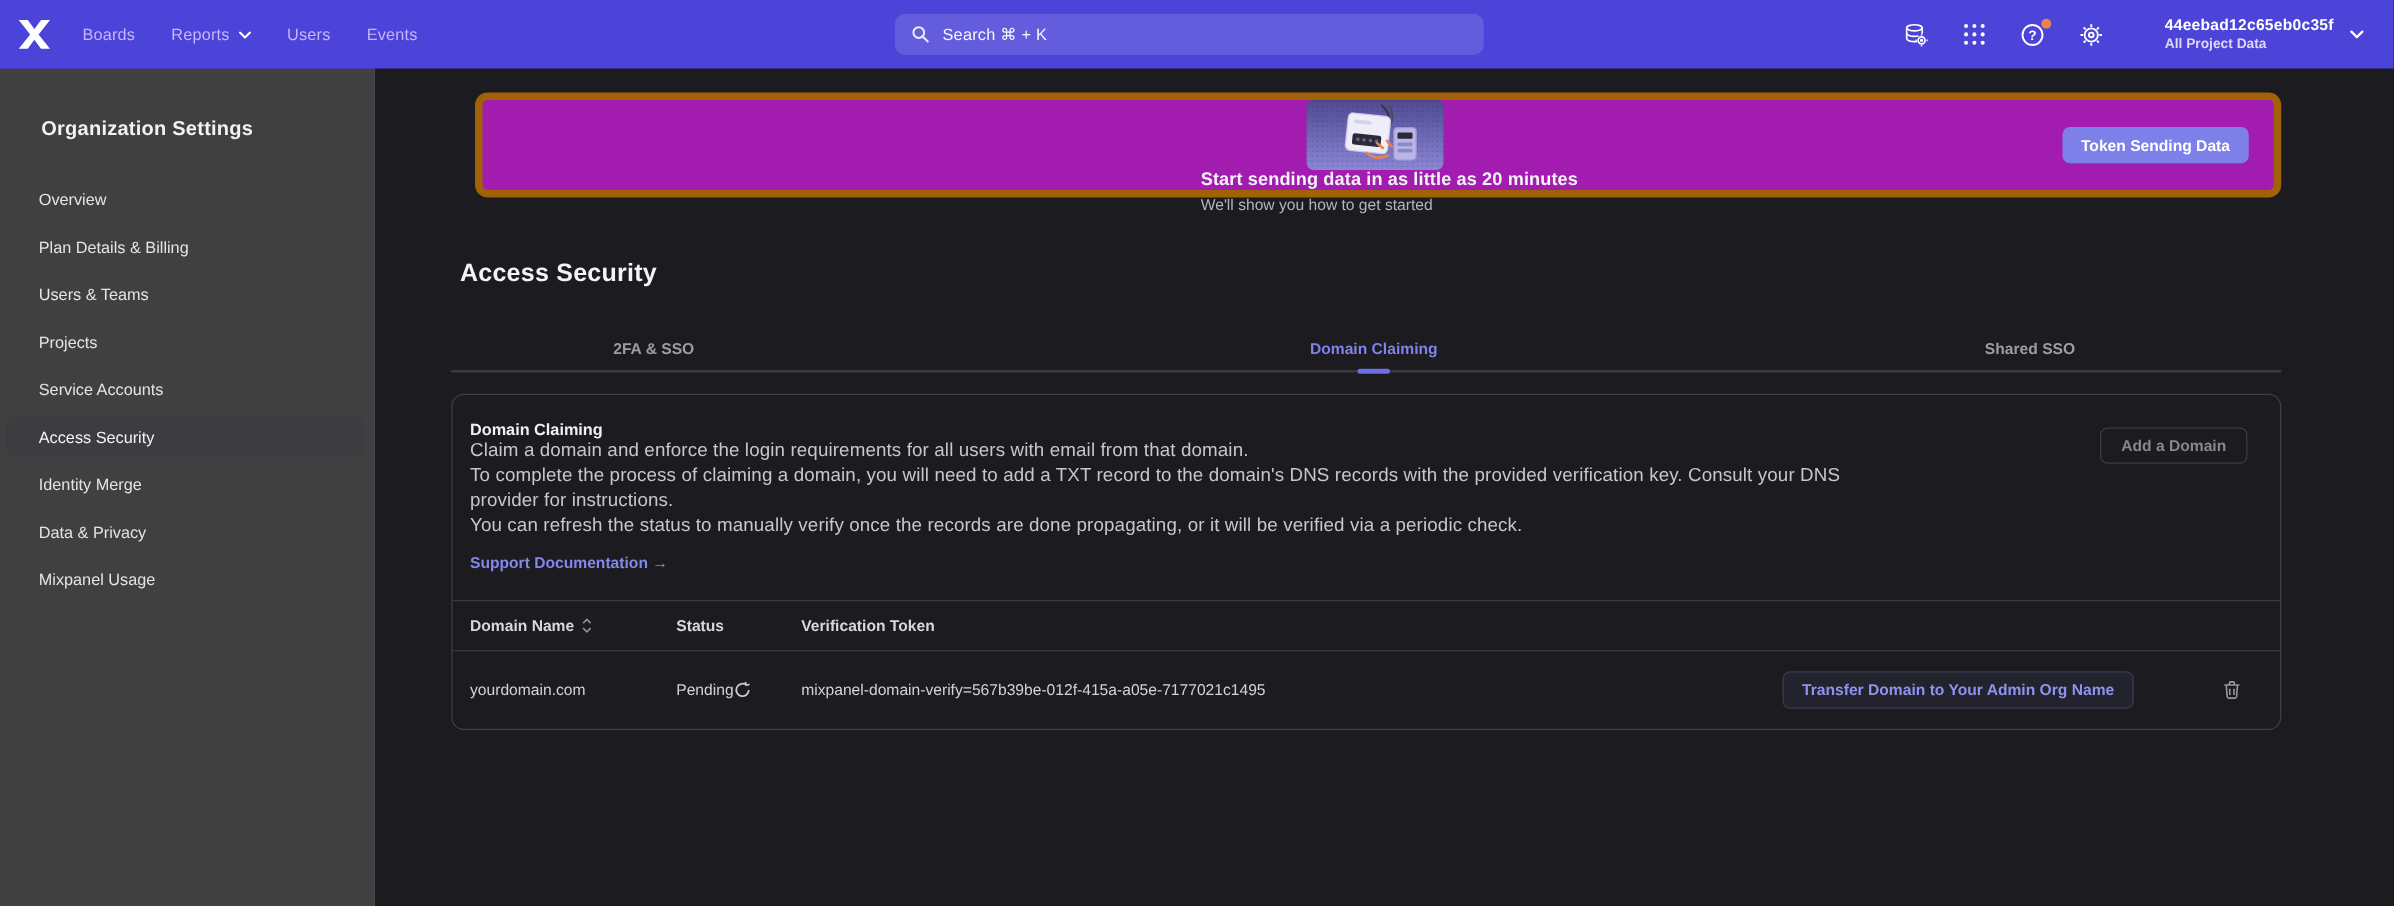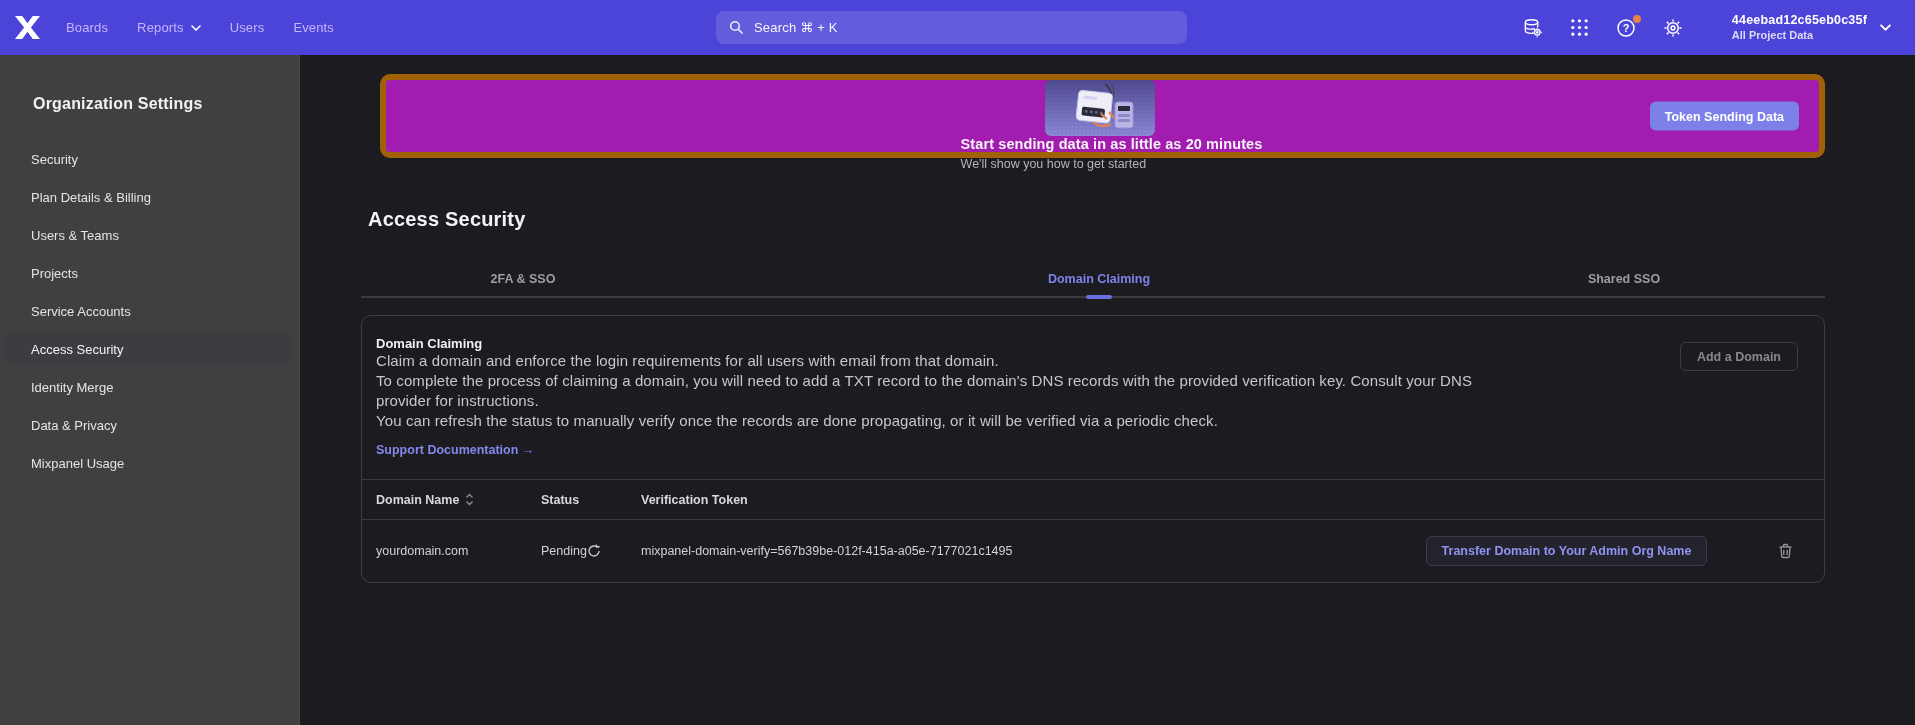--- a/index.html
+++ b/index.html
@@ -141,21 +141,21 @@
           <path d="M1 1 L5 5 L9 1" stroke="#ffffff" stroke-width="1.7" fill="none" stroke-linecap="round"></path>
         </svg>
     </span>
   </div>
 </header>
 
 <div class="shell">
   <aside class="sidebar">
     <div class="sidebar-title">Organization Settings</div>
     <div class="side-items">
-      <div class="side-item">Security</div>
+      <div class="side-item">Overview</div>
       <div class="side-item">Plan Details &amp; Billing</div>
       <div class="side-item">Users &amp; Teams</div>
       <div class="side-item">Projects</div>
       <div class="side-item">Service Accounts</div>
       <div class="side-item selected">Access Security</div>
       <div class="side-item">Identity Merge</div>
       <div class="side-item">Data &amp; Privacy</div>
       <div class="side-item">Mixpanel Usage</div>
     </div>
   </aside>

